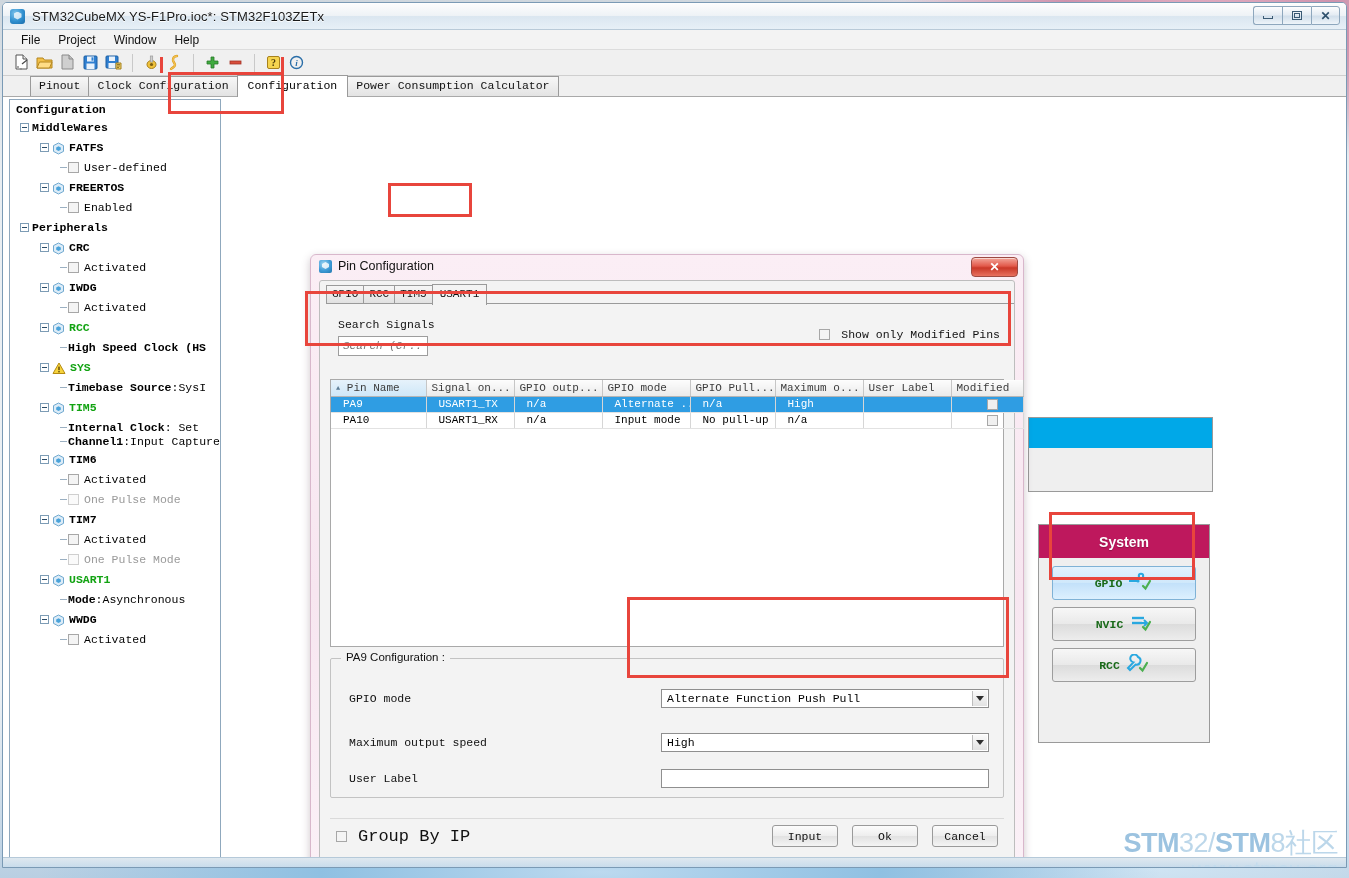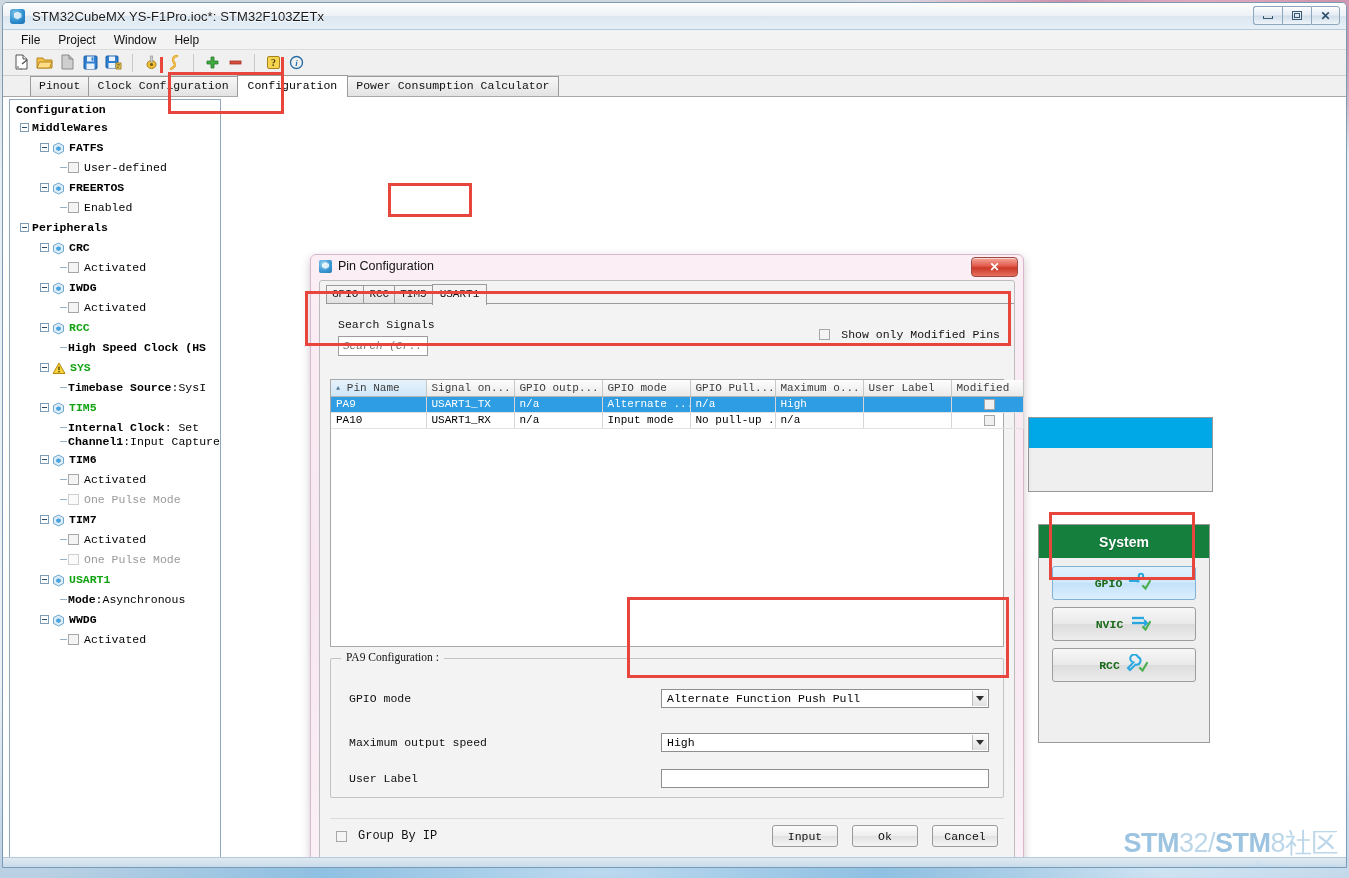--- a/index.html
+++ b/index.html
@@ -156,21 +156,21 @@
   .ip-panel-upper {
     position:absolute; left:1025px; top:320px; width:185px; height:75px;
     background:#efefef; border:1px solid #9a9a9a;
   }
   .ip-panel-upper .ph { height:30px; background:#00a8e8; }
   .ip-panel {
     position:absolute; left:1035px; top:427px; width:172px; height:219px;
     background:#efefef; border:1px solid #9a9a9a;
   }
   .ip-header {
-    height:33px; background:#15803d; color:#ffffff;
+    height:33px; background:#be185d; color:#ffffff;
     display:flex; align-items:center; justify-content:center;
     font-size:14px; font-weight:bold;
     font-family:"Liberation Sans", sans-serif;
     text-shadow:0 1px 1px rgba(0,0,0,.25);
   }
   .ip-body { padding:8px 13px; display:flex; flex-direction:column; gap:7px; }
   .ip-btn {
     height:34px; border:1px solid #9d9d9d; border-radius:3px;
     background: linear-gradient(180deg,#f7f7f7 0%, #e9e9e9 50%, #dcdcdc 51%, #ededed 100%);
     display:flex; align-items:center; justify-content:center; gap:5px;
@@ -261,40 +261,40 @@
     border-right:1px solid #c6c6c6; border-bottom:1px solid #b5b5b5;
     text-align:left; padding-left:5px;
     overflow:hidden; white-space:nowrap;
   }
   .tbl th.sorted { background: linear-gradient(180deg,#e6f2fb,#cfe7f8); }
   .tbl td {
     height:16px;
     font-family:"Liberation Mono","DejaVu Sans Mono",monospace;
     font-size:11px; color:#000;
     border-right:1px solid #d6d6d6; border-bottom:1px solid #e2e2e2;
-    padding-left:5px; white-space:nowrap; overflow:hidden;
+    padding-left:12px; white-space:nowrap; overflow:hidden;
   }
   tr.sel td { background:#2f9de3; color:#ffffff; }
   tr.sel td.mod { background:#2f9de3; }
   .cell-chk {
     width:11px;height:11px;border:1px solid #a7a7a7;background:#f0f0f0;
     display:block; margin:1px auto 0 auto;
   }
   .sort-caret {
     display:inline-block; font-size:7px; color:#5e7d96; vertical-align:middle;
   }
 
   
   .group {
     position:absolute; left:10px; top:377px; right:10px; height:140px;
     border:1px solid #c3c3c3; border-radius:2px; background:#f3f3f3;
   }
   .group-legend {
     position:absolute; left:10px; top:-8px; background:#f3f3f3; padding:0 5px;
-    font-family:Liberation Serif, serif;
+    font-family:Liberation Sans, sans-serif;
     font-size:11.5px; color:#111;
   }
   .frow { position:absolute; left:18px; right:14px; display:flex; align-items:center; }
   .frow .flbl {
     font-family:"Liberation Mono","DejaVu Sans Mono",monospace;
     font-size:11.5px; color:#111; width:312px; flex:none;
   }
   .combo {
     flex:1; height:19px; border:1px solid #8f8f8f; background:#fff;
     display:flex; align-items:center; position:relative;
@@ -319,21 +319,21 @@
 
   
   .dlg-footer {
     position:absolute; left:10px; right:10px; bottom:8px; height:35px;
     border-top:1px solid #dadada;
     display:flex; align-items:center; padding:0 6px;
   }
   .grp-chk { display:flex; align-items:center; gap:6px; }
   .grp-chk .lbl {
     font-family:"Liberation Mono","DejaVu Sans Mono",monospace;
-    font-size:12px; color:#111;
+    font-size:17px; color:#111;
   }
   .dlg-btns { margin-left:auto; display:flex; gap:14px; }
   .dbtn {
     width:66px; height:22px; border:1px solid #9a9a9a; border-radius:3px;
     background: linear-gradient(180deg,#fcfcfc 0%,#eeeeee 48%,#e2e2e2 52%,#f4f4f4 100%);
     display:flex;align-items:center;justify-content:center;
     font-family:"Liberation Mono","DejaVu Sans Mono",monospace;
     font-size:11.5px; color:#111;
   }
 

